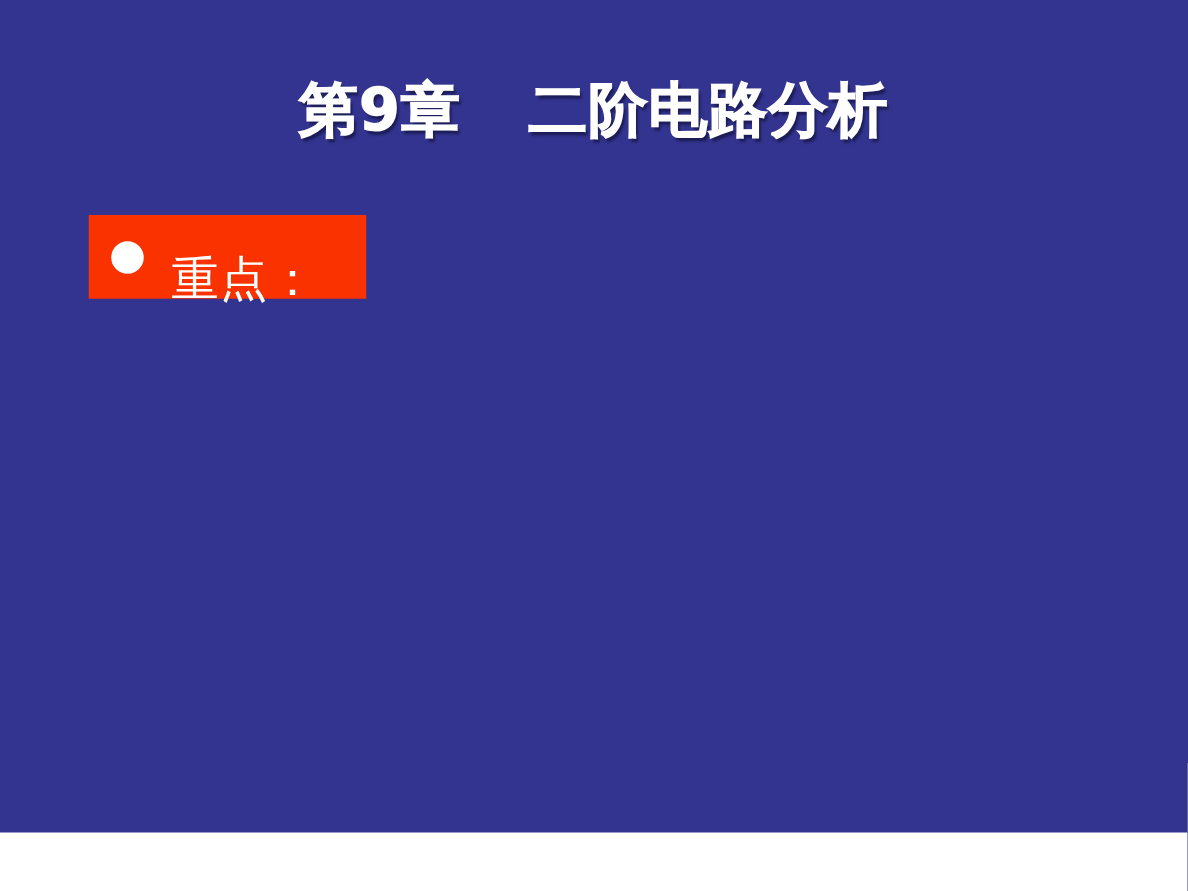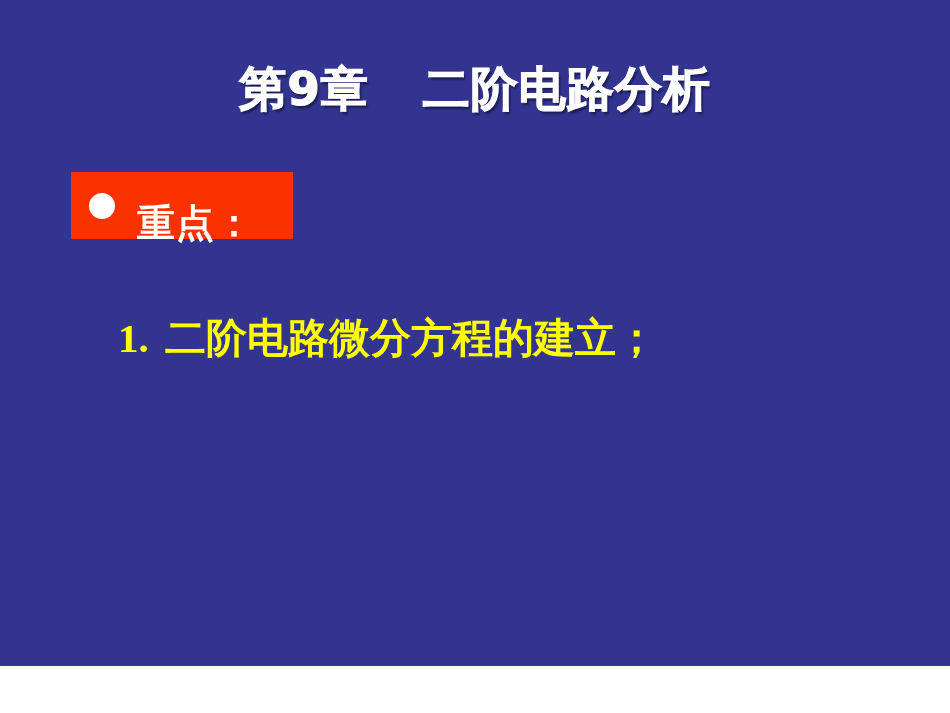--- a/index.html
+++ b/index.html
@@ -63,21 +63,21 @@
     width: 26px;
     height: 26px;
     border-radius: 50%;
     background: #FFFFFF;
     flex: 0 0 auto;
   }
   #emphasis-label {
     margin-left: 22px;
     color: #FFFFFF;
     font-family: "DejaVu Serif", "Liberation Serif", serif;
-    font-weight: bold;
+    font-weight: normal;
     font-size: 38px;
     line-height: 42px;
     letter-spacing: 1px;
     white-space: nowrap;
     margin-top: 34px;
   }
 
   
   #points-list {
     position: absolute;
@@ -114,18 +114,15 @@
     <span class="title-gap"></span>
     <span class="title-text">二阶电路分析</span>
   </div>
 
   <div id="emphasis-box">
     <div id="bullet-dot"></div>
     <div id="emphasis-label">重点：</div>
   </div>
 
   <div id="points-list">
-    <div class="point-item">
-      <span class="point-num">1.</span><span class="point-text">二阶电路微分方程的建立；</span>
-    </div>
   </div>
 
 </div>
 
 </body></html>

